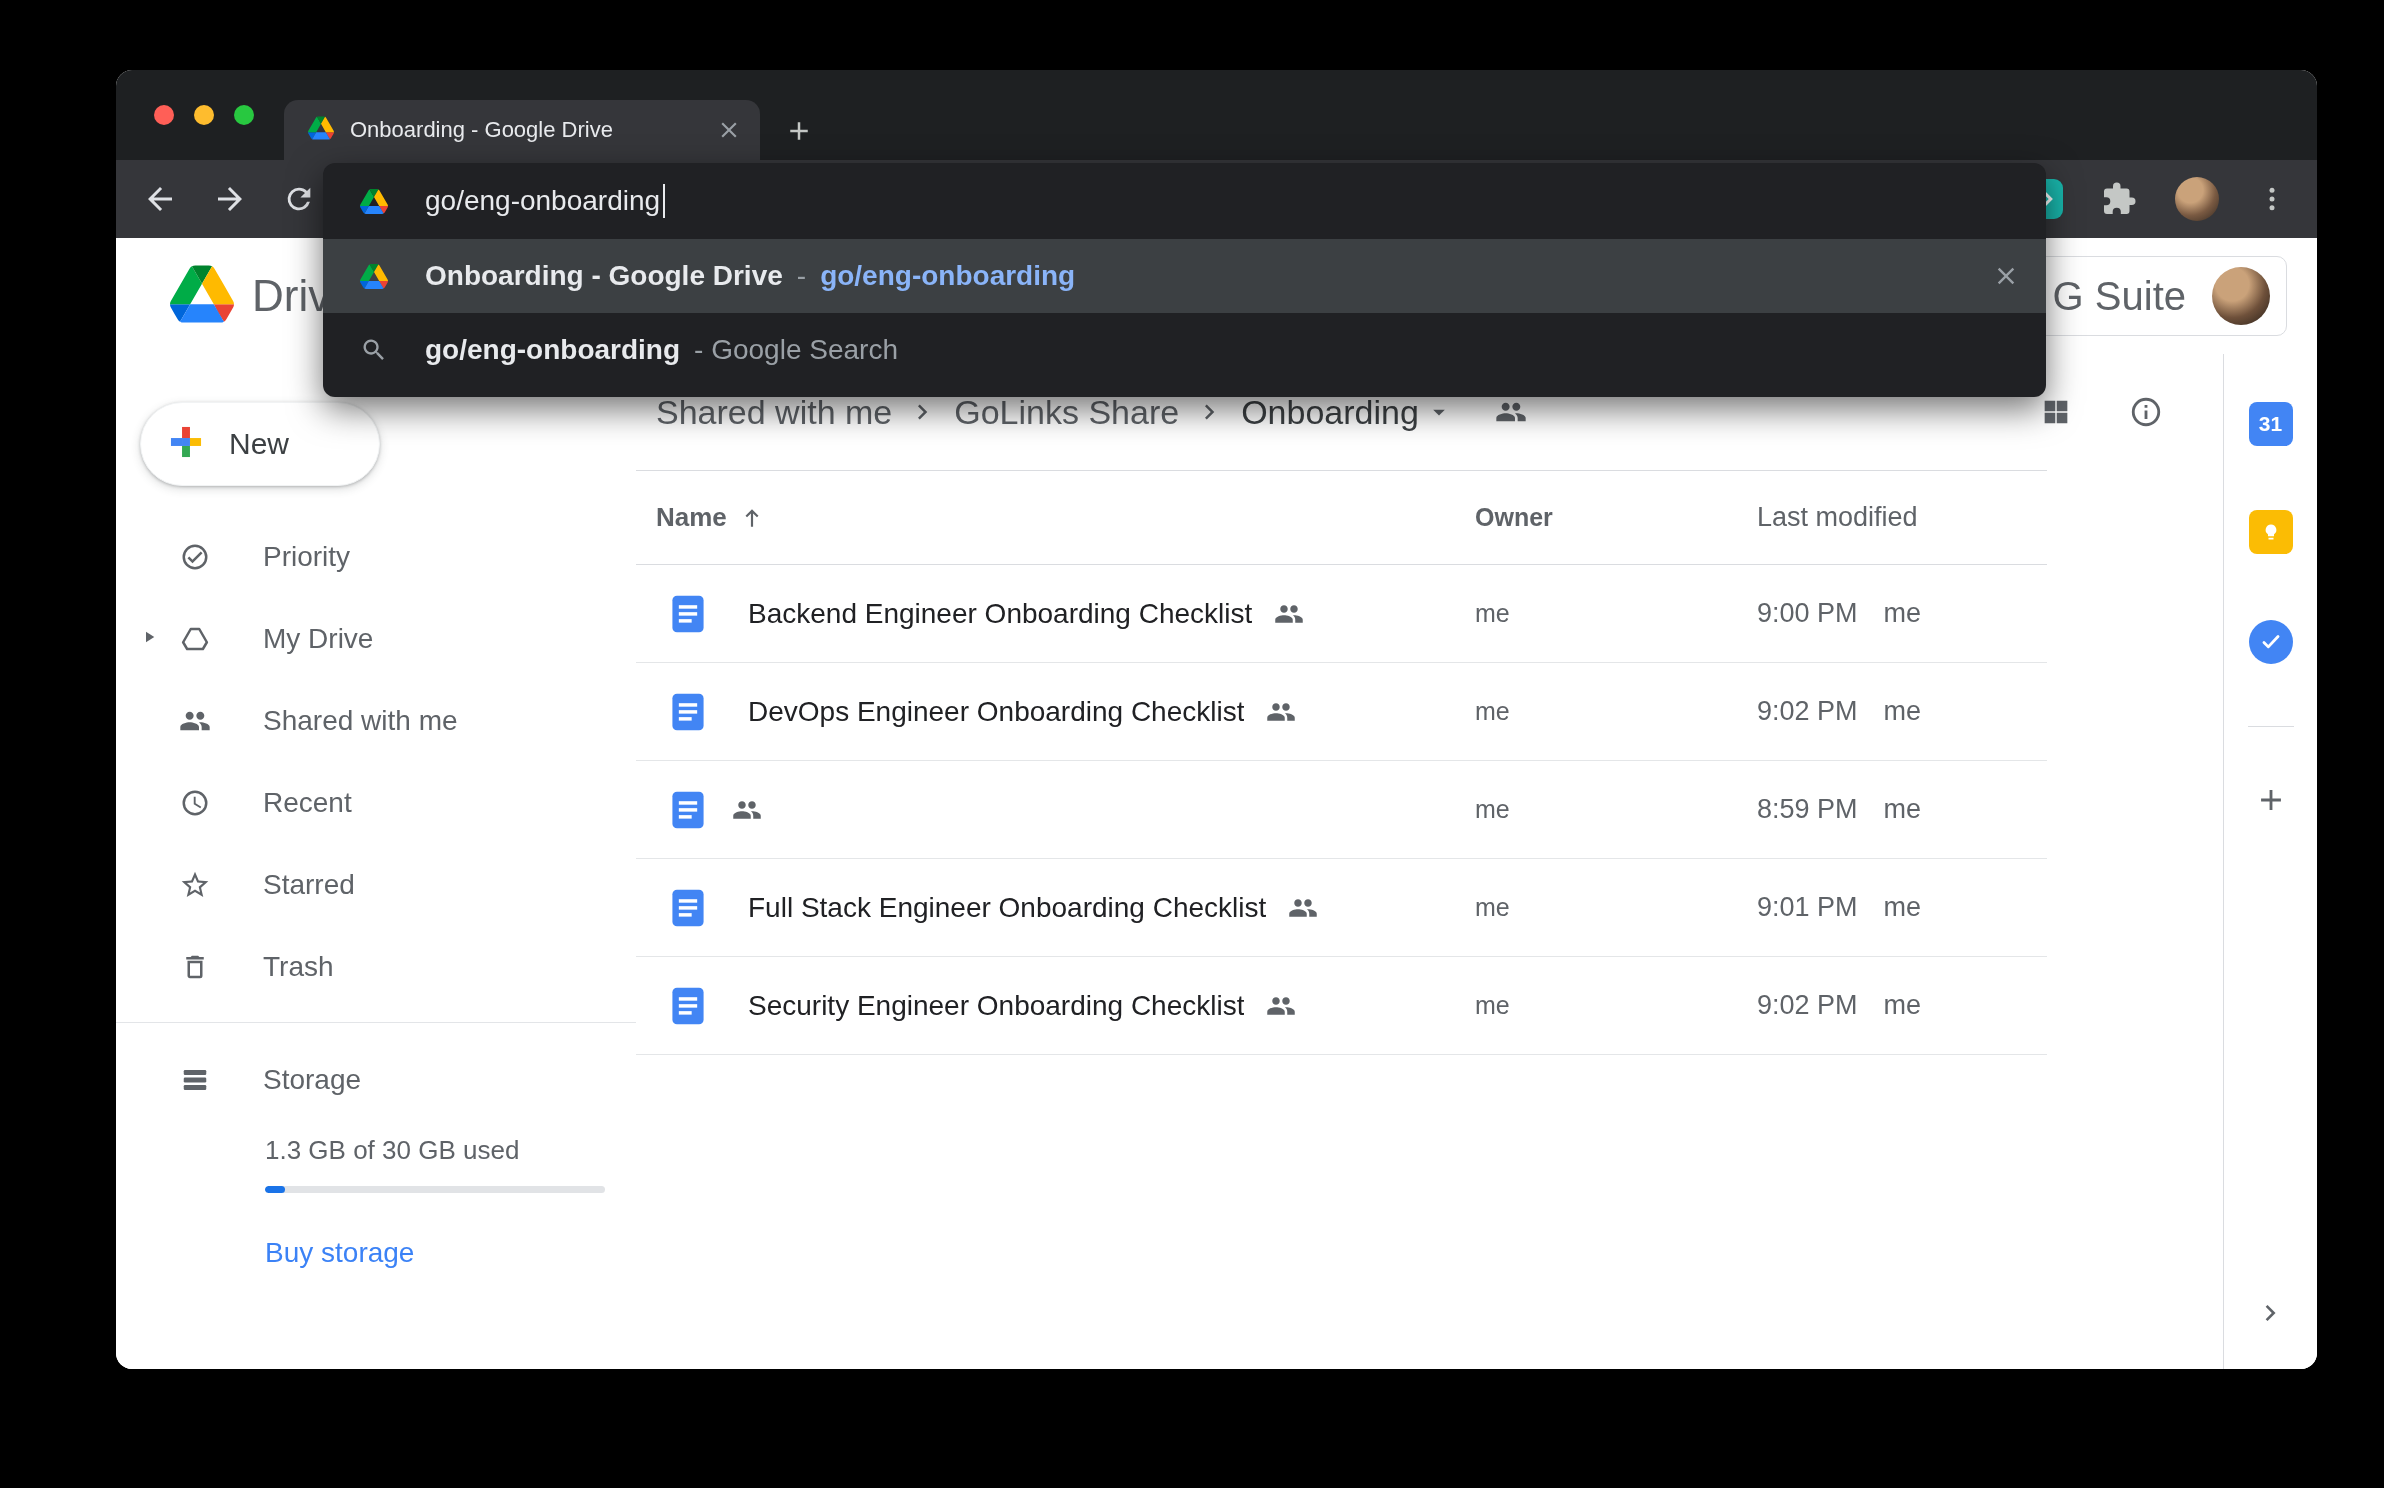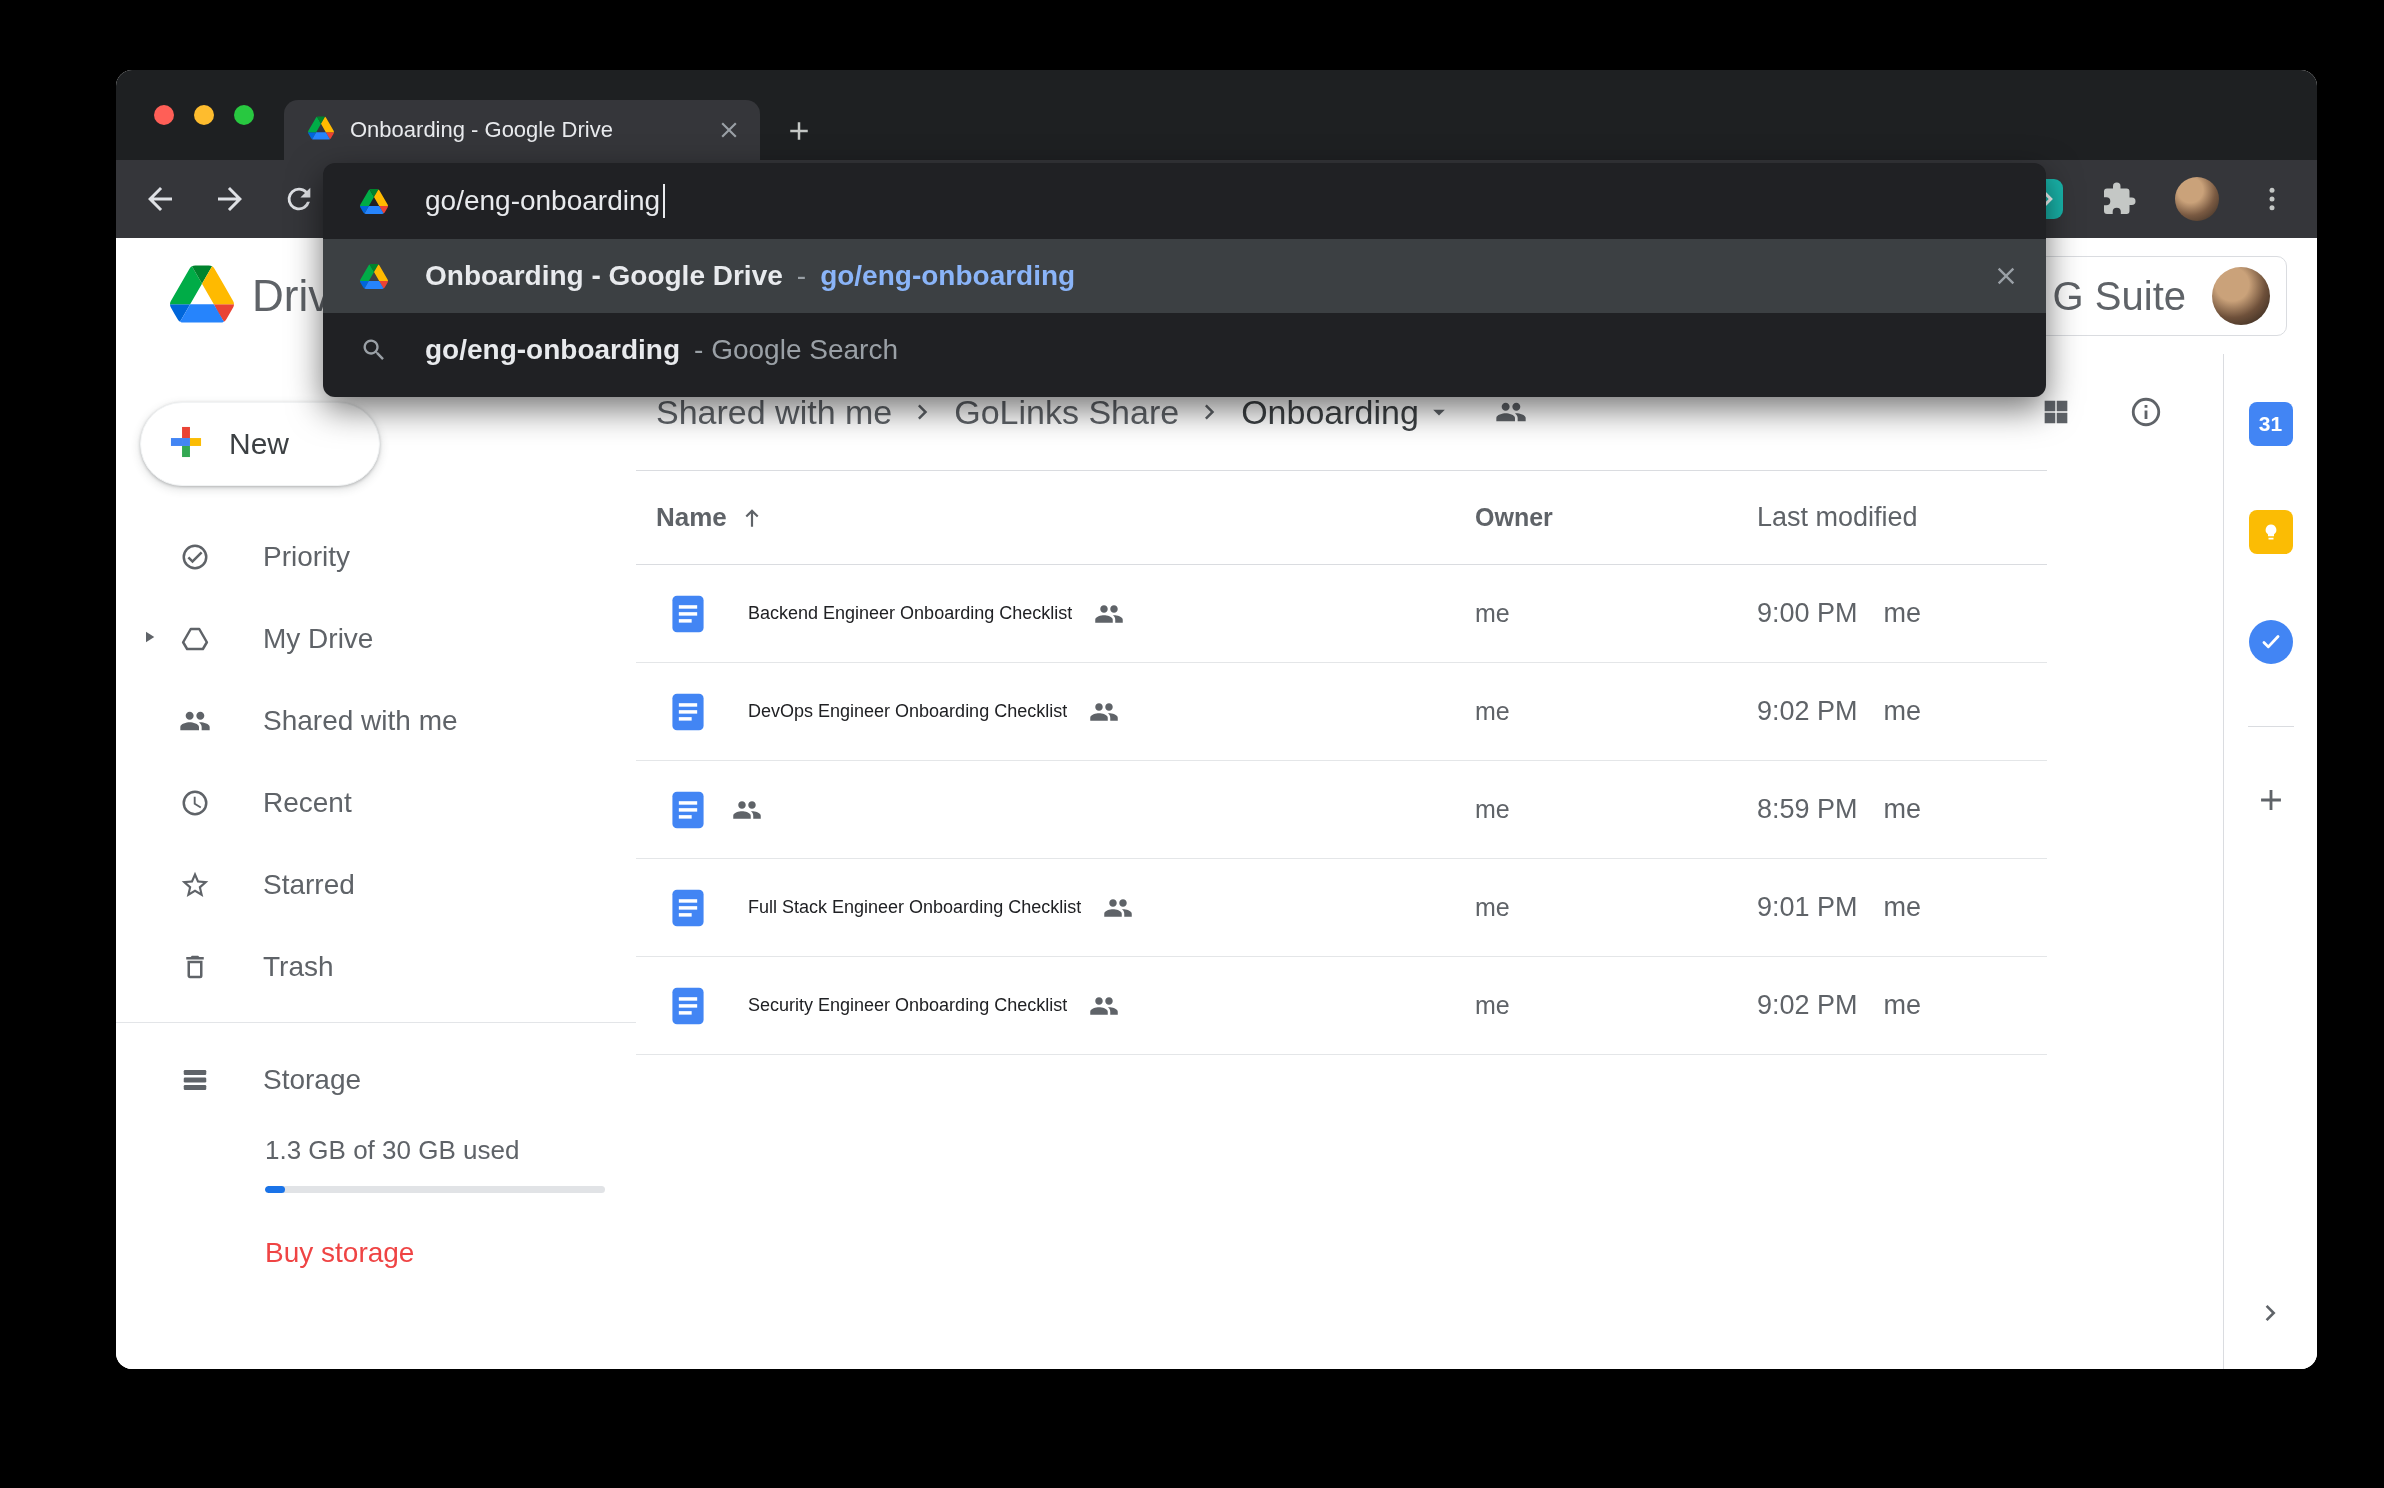--- a/index.html
+++ b/index.html
@@ -61,41 +61,41 @@
   .nav{margin-top:30px;}
   .nav-item{height:82px;display:flex;align-items:center;padding-left:63px;gap:52px;cursor:pointer;position:relative;}
   .nav-item .nicon{color:#5f6368;width:32px;display:flex;justify-content:center;}
   .nav-label{font-size:28px;color:#5f6368;font-weight:500;}
   .expander{position:absolute;left:24px;top:50%;transform:translateY(-50%);color:#5f6368;}
   .side-divider{border-top:1px solid #e3e5e8;margin-top:14px;}
   .storage-item{margin-top:16px;}
   .storage-usage{margin:14px 0 0 149px;font-size:26px;color:#5f6368;}
   .progress{margin:20px 0 0 149px;width:340px;height:7px;border-radius:4px;background:#e1e3e6;overflow:hidden;}
   .progress-fill{height:100%;background:#1a73e8;border-radius:4px;}
-  .buy-storage{margin:44px 0 0 149px;font-size:28px;color:#ef4444;font-weight:500;cursor:pointer;}
+  .buy-storage{margin:44px 0 0 149px;font-size:28px;color:#3b82f6;font-weight:500;cursor:pointer;}
 
   .main{flex:1;min-width:0;display:flex;flex-direction:column;}
   .breadcrumb-row{height:116px;flex:none;display:flex;align-items:center;padding:0 60px 0 20px;}
   .crumb{font-size:34px;color:#5f6368;white-space:nowrap;cursor:pointer;}
   .crumb-sep{color:#5f6368;margin:0 16px;display:flex;}
   .crumb-drop{color:#5f6368;margin-left:6px;display:flex;}
   .crumb-shared{color:#5f6368;margin-left:42px;display:flex;}
   .bc-right{margin-left:auto;display:flex;align-items:center;gap:56px;color:#5f6368;}
 
   .table-wrap{margin-right:176px;}
   .thead{height:95px;border-top:1px solid #dadce0;border-bottom:1px solid #dadce0;
          display:flex;align-items:center;font-size:26px;color:#5f6368;font-weight:700;}
   .col-name{flex:1;display:flex;align-items:center;padding-left:30px;min-width:0;}
   .col-owner{width:290px;flex:none;padding-left:8px;font-size:25px;color:#5f6368;margin-left:36px;}
   .col-mod{width:290px;flex:none;display:flex;align-items:center;font-size:27px;color:#5f6368;}
   .thead .col-name{padding-left:20px;gap:12px;color:#5f6368;}
   .sort-ic{color:#5f6368;display:flex;}
   .trow{height:98px;border-bottom:1px solid #e4e6e8;display:flex;align-items:center;cursor:pointer;}
   .docs-ic{width:44px;height:44px;flex:none;display:flex;}
-  .file-name{font-size:18px;color:#202124;font-weight:500;margin-left:38px;white-space:nowrap;overflow:hidden;text-overflow:ellipsis;}
+  .file-name{font-size:28px;color:#202124;font-weight:500;margin-left:38px;white-space:nowrap;overflow:hidden;text-overflow:ellipsis;}
   .shared-ic{color:#5f6368;margin-left:22px;display:flex;flex:none;}
   .mod-by{margin-left:26px;}
 
   .rail{width:94px;flex:none;border-left:1px solid #dadce0;display:flex;flex-direction:column;align-items:center;padding-top:48px;}
   .rail-cal{width:44px;height:44px;border-radius:8px;background:#4285f4;color:#fff;font-size:21px;font-weight:700;
             display:flex;align-items:center;justify-content:center;cursor:pointer;}
   .rail-keep{width:44px;height:44px;border-radius:8px;background:#fbbc04;margin-top:64px;display:flex;align-items:center;justify-content:center;cursor:pointer;}
   .rail-tasks{width:44px;height:44px;border-radius:50%;background:#4285f4;margin-top:66px;display:flex;align-items:center;justify-content:center;color:#fff;cursor:pointer;}
   .rail-div{width:46px;border-top:1px solid #dadce0;margin-top:62px;}
   .rail-plus{margin-top:56px;color:#5f6368;cursor:pointer;}

